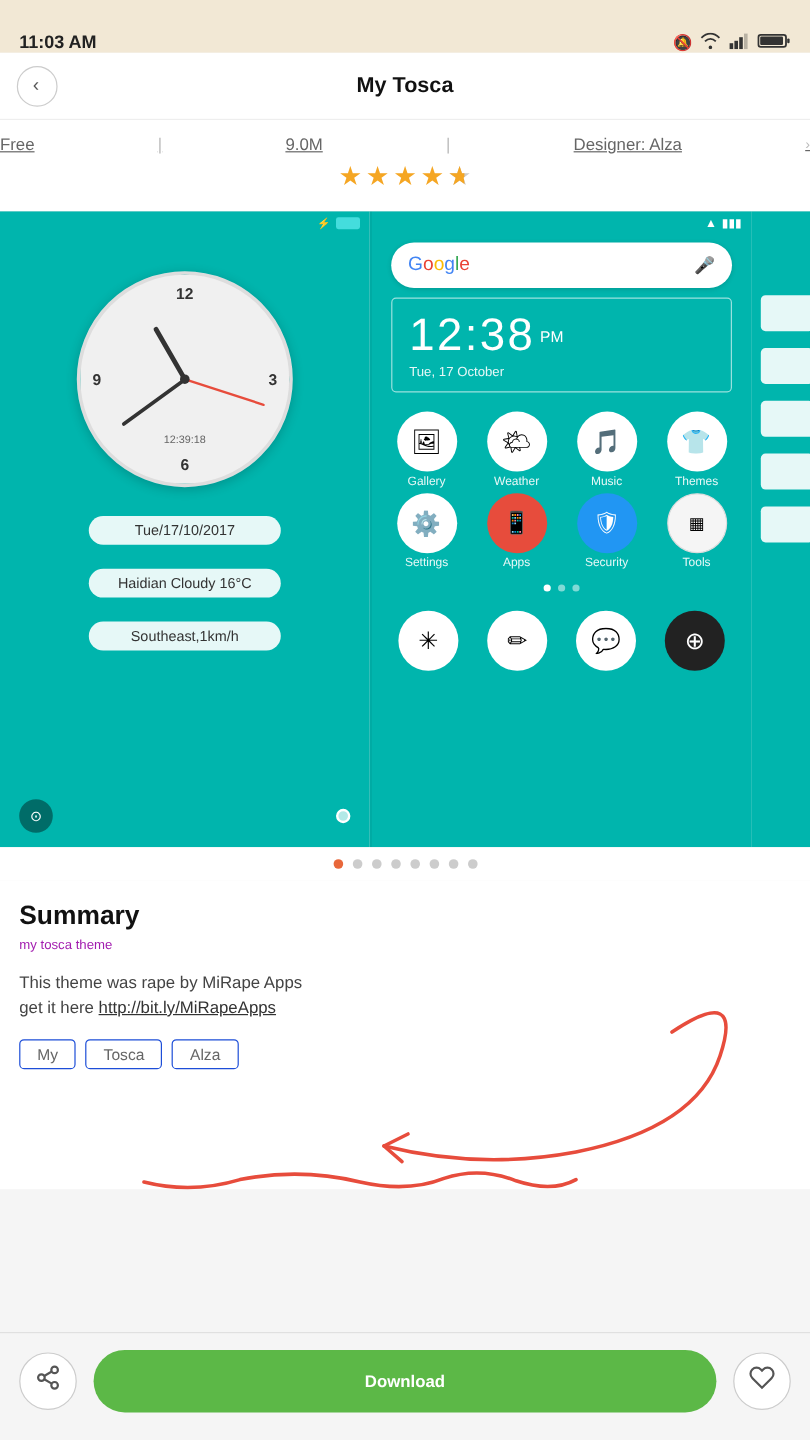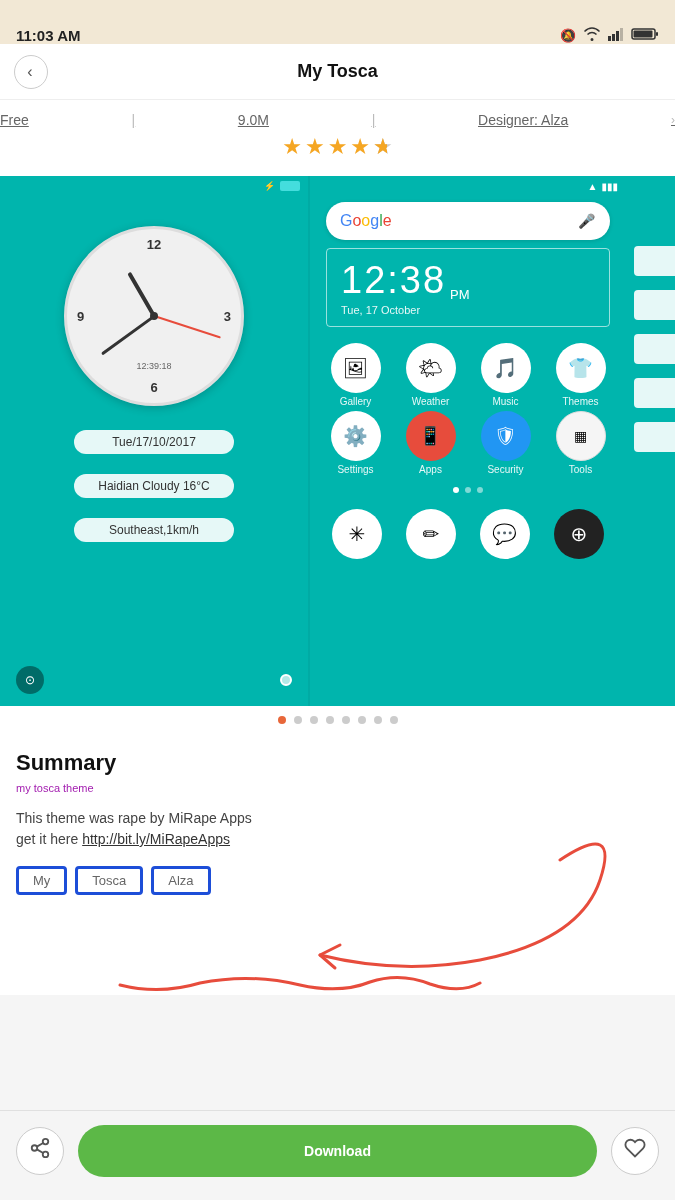--- a/index.html
+++ b/index.html
@@ -441,21 +441,21 @@
       z-index: 5;
     }
 
     
     .tag-row {
       display: flex;
       gap: 8px;
       margin-top: 16px;
     }
     .tag {
-      border: 3px solid #1d4ed8;
+      border: 1px solid #1d4ed8;
       border-radius: 4px;
       padding: 4px 14px;
       font-size: 13px;
       color: #666;
     }
 
     
     .bottom-bar {
       position: fixed;
       bottom: 0;
@@ -598,21 +598,21 @@
         <span class="ss2-battery">▮▮▮</span>
       </div>
       <div class="google-search-bar">
         <span>
           <span class="g-blue">G</span><span class="g-red">o</span><span class="g-yellow">o</span><span class="g-blue">g</span><span class="g-green">l</span><span class="g-red">e</span>
         </span>
         <span class="mic-icon">🎤</span>
       </div>
       <div class="digital-clock-widget">
         <div>
-          <div style="display:flex;align-items:flex-end;">
+          <div style="display:flex;align-items:center;">
             <span class="digital-time">12:38</span>
             <span class="digital-ampm">PM</span>
           </div>
           <div class="digital-date">Tue, 17 October</div>
         </div>
       </div>
 
       <div class="app-grid">
         <div class="app-icon-wrap">
           <div class="app-icon">🖼</div>

